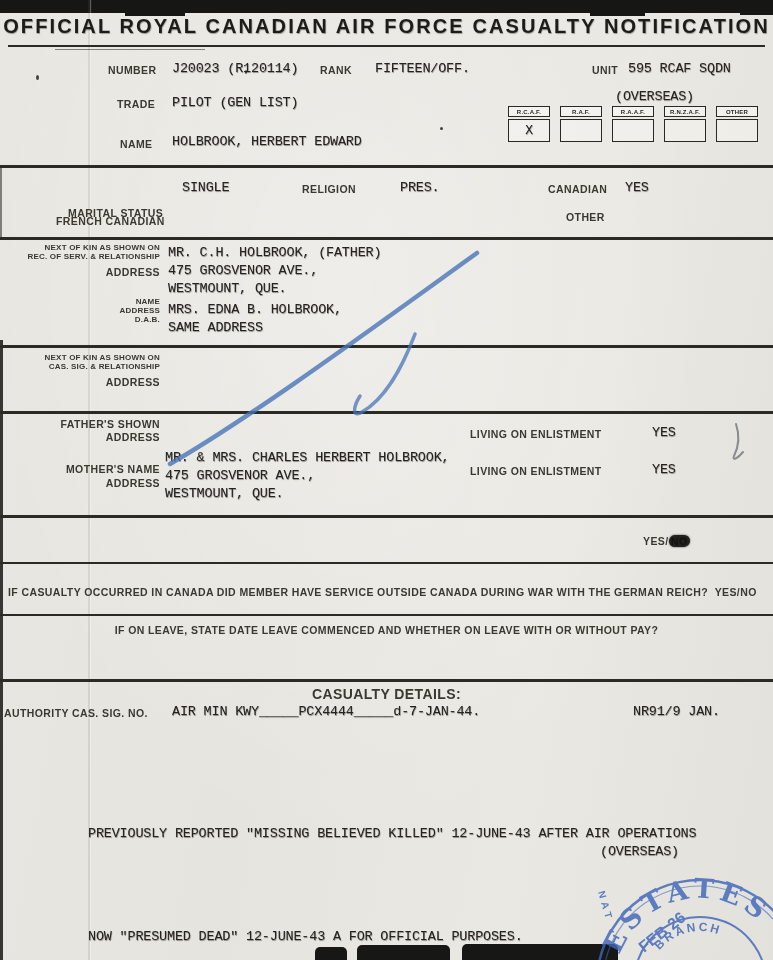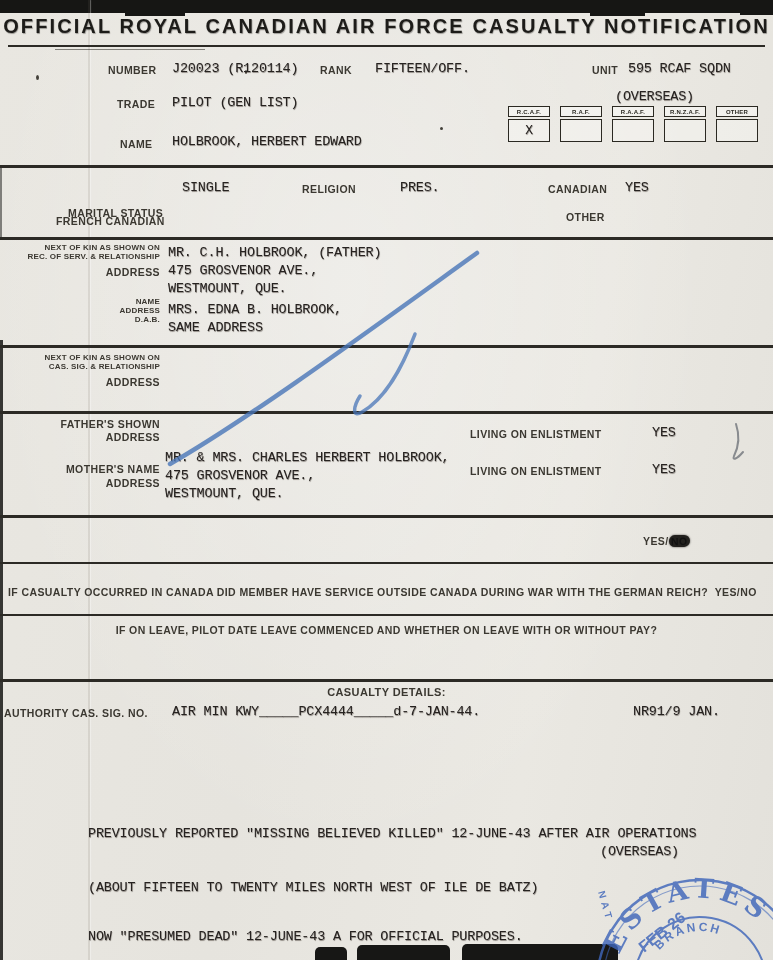--- a/index.html
+++ b/index.html
@@ -168,32 +168,31 @@
   <div class="hline" style="left:0;top:515px;width:773px;height:2.5px;"></div>
 
   <div class="abs lbl" style="left:643px;top:535px;"><span>YES/</span><span class="blot"><span>NO</span></span></div>
 
   <div class="hline" style="left:0;top:562px;width:773px;height:1.5px;"></div>
 
   <div class="abs lbl" style="left:8px;top:586px;"><span>IF CASUALTY OCCURRED IN CANADA DID MEMBER HAVE SERVICE OUTSIDE CANADA DURING WAR WITH THE GERMAN REICH?</span>&nbsp;&nbsp;<span>YES/NO</span></div>
 
   <div class="hline" style="left:0;top:614px;width:773px;height:1.5px;"></div>
 
-  <div class="abs lbl" style="left:0;right:0;top:624px;text-align:center;">IF ON LEAVE, PILOT DATE LEAVE COMMENCED AND WHETHER ON LEAVE WITH OR WITHOUT PAY?</div>
+  <div class="abs lbl" style="left:0;right:0;top:624px;text-align:center;">IF ON LEAVE, STATE DATE LEAVE COMMENCED AND WHETHER ON LEAVE WITH OR WITHOUT PAY?</div>
 
   <div class="hline" style="left:0;top:679px;width:773px;height:2.5px;"></div>
 
-  <div class="abs lbl" style="left:0;right:0;top:686px;text-align:center;font-size:11px;">CASUALTY DETAILS:</div>
+  <div class="abs lbl" style="left:0;right:0;top:686px;text-align:center;font-size:14px;">CASUALTY DETAILS:</div>
   <div class="abs lbl" style="left:4px;top:707px;">AUTHORITY CAS. SIG. NO.</div>
   <div class="abs typed" style="left:172px;top:704px;">AIR MIN KWY_____PCX4444_____d-7-JAN-44.</div>
   <div class="abs typed" style="left:633px;top:704px;">NR91/9 JAN.</div>
 
   <div class="abs typed" style="left:88px;top:826px;">PREVIOUSLY REPORTED "MISSING BELIEVED KILLED" 12-JUNE-43 AFTER AIR OPERATIONS</div>
   <div class="abs typed" style="left:600px;top:844px;">(OVERSEAS)</div>
-  <div class="abs typed" style="left:88px;top:880px;">(ABOUT FIFTEEN TO TWENTY MILES NORTH WEST OF ILE DE BATZ)</div>
   <div class="abs typed" style="left:88px;top:929px;">NOW "PRESUMED DEAD" 12-JUNE-43 A FOR OFFICIAL PURPOSES.</div>
 
   <div class="stub" style="left:315px;top:947px;width:32px;height:13px;"></div>
   <div class="stub" style="left:357px;top:945px;width:93px;height:15px;"></div>
   <div class="stub" style="left:462px;top:944px;width:156px;height:16px;"></div>
 
   <svg width="773" height="960" style="left:0;top:0;">
     <path d="M 170 464 C 250 418, 370 330, 477 253" fill="none" stroke="#4876b8" stroke-width="4.5" stroke-linecap="round" opacity="0.8"></path>
     <path d="M 415 334 C 402 368, 386 398, 362 412 C 352 418, 353 407, 360 396" fill="none" stroke="#4876b8" stroke-width="3.5" stroke-linecap="round" opacity="0.75"></path>
     <path d="M 736 424 C 740 436, 738 448, 734 456 C 732 461, 737 459, 743 452" fill="none" stroke="#70747a" stroke-width="2" stroke-linecap="round" opacity="0.8"></path>

